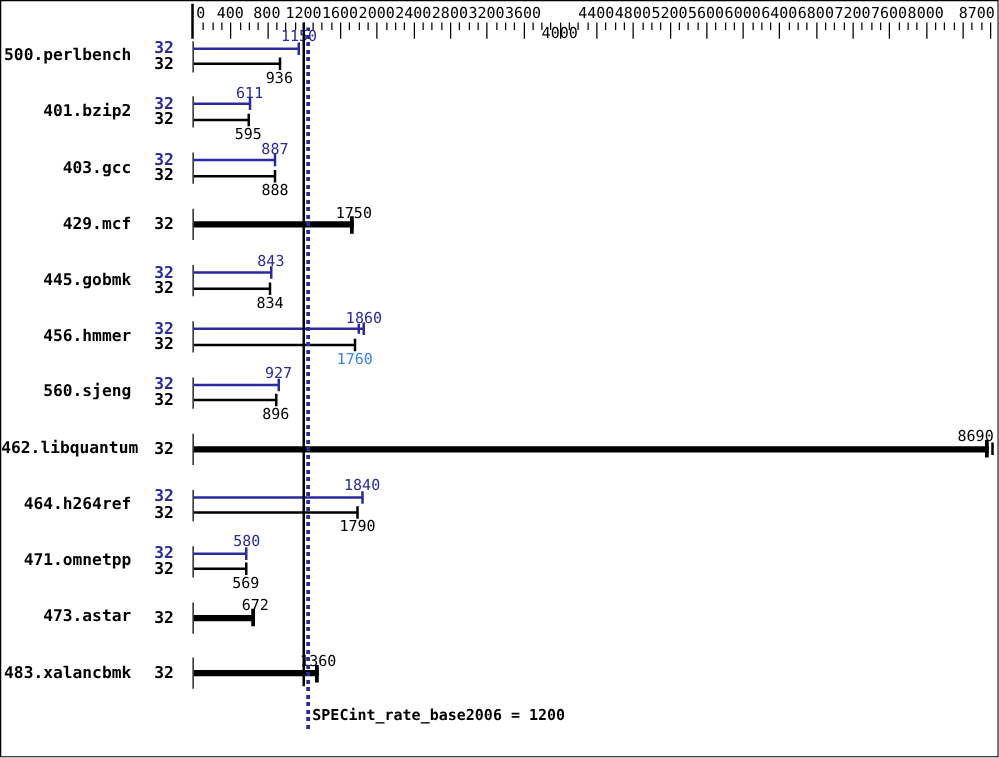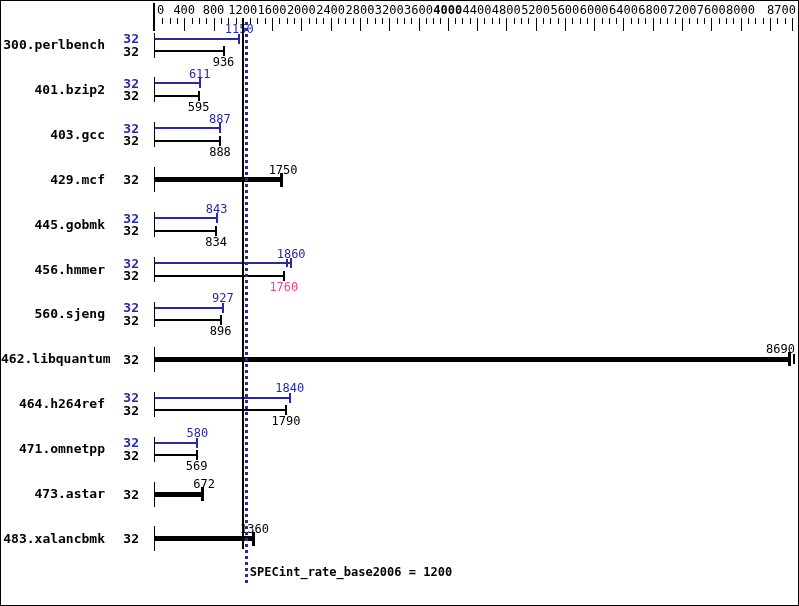--- a/index.html
+++ b/index.html
@@ -26,21 +26,21 @@
       <div class="abs axis-num" style="left: 156px; top: 3px;">0</div>
       <div class="abs axis-num" style="left: 172.405px; top: 3px;">400</div>
       <div class="abs axis-num" style="left: 201.685px; top: 3px;">800</div>
       <div class="abs axis-num" style="left: 227.34px; top: 3px;">1200</div>
       <div class="abs axis-num" style="left: 256.62px; top: 3px;">1600</div>
       <div class="abs axis-num" style="left: 285.9px; top: 3px;">2000</div>
       <div class="abs axis-num" style="left: 315.18px; top: 3px;">2400</div>
       <div class="abs axis-num" style="left: 344.46px; top: 3px;">2800</div>
       <div class="abs axis-num" style="left: 373.74px; top: 3px;">3200</div>
       <div class="abs axis-num" style="left: 403.02px; top: 3px;">3600</div>
-      <div class="abs axis-num" style="left: 432.3px; top: 3px; font-weight: bold;">4000</div>
+      <div class="abs axis-num" style="left: 432.3px; top: 19px;">4000</div>
       <div class="abs axis-num" style="left: 461.58px; top: 3px;">4400</div>
       <div class="abs axis-num" style="left: 490.86px; top: 3px;">4800</div>
       <div class="abs axis-num" style="left: 520.14px; top: 3px; text-align: right;">5200</div>
       <div class="abs axis-num" style="left: 549.42px; top: 3px;">5600</div>
       <div class="abs axis-num" style="left: 578.7px; top: 3px;">6000</div>
       <div class="abs axis-num" style="left: 607.98px; top: 3px;">6400</div>
       <div class="abs axis-num" style="left: 637.26px; top: 3px;">6800</div>
       <div class="abs axis-num" style="left: 666.54px; top: 3px;">7200</div>
       <div class="abs axis-num" style="left: 695.82px; top: 3px;">7600</div>
       <div class="abs axis-num" style="left: 725.1px; top: 3px;">8000</div>
@@ -130,21 +130,21 @@
       <div class="abs tick" style="left: 739.6px; top: 17px; height: 13px;"></div>
       <div class="abs tick" style="left: 746.92px; top: 17px; height: 6px;"></div>
       <div class="abs tick" style="left: 754.24px; top: 17px; height: 6px;"></div>
       <div class="abs tick" style="left: 761.56px; top: 17px; height: 6px;"></div>
       <div class="abs tick" style="left: 768.88px; top: 17px; height: 13px;"></div>
       <div class="abs tick" style="left: 776.2px; top: 17px; height: 6px;"></div>
       <div class="abs tick" style="left: 783.52px; top: 17px; height: 6px;"></div>
       <div class="abs tick" style="left: 790.84px; top: 17px; height: 13px;"></div>
     </div>
   <div id="rows">
-      <div class="abs name-label" style="top: 37px;">300.perlbench</div>
+      <div class="abs name-label" style="top: 37px;">500.perlbench</div>
       <div class="abs seg" style="left: 153px; top: 31.5px; height: 25px;"></div>
       <div class="abs" style="left: 154px; top: 36.5px; width: 84.18px; height: 2px; background: rgb(42, 42, 158);"></div>
       <div class="abs" style="left: 237.18px; top: 32.5px; width: 2px; height: 10px; background: rgb(42, 42, 158);"></div>
       <div class="abs copies-label" style="top: 31px; color: rgb(42, 42, 158);">32</div>
       <div class="abs val-label" style="left: 222.68px; top: 23px; width: 31px; color: rgb(42, 42, 158);">1150</div>
       <div class="abs" style="left: 154px; top: 49px; width: 68.5152px; height: 2px; background: rgb(0, 0, 0);"></div>
       <div class="abs" style="left: 221.515px; top: 45px; width: 2px; height: 10px; background: rgb(0, 0, 0);"></div>
       <div class="abs copies-label" style="top: 43.5px; color: rgb(0, 0, 0);">32</div>
       <div class="abs val-label" style="left: 210.64px; top: 56px; width: 23.75px; color: rgb(0, 0, 0);">936</div>
       <div class="abs name-label" style="top: 81.9px;">401.bzip2</div>
@@ -186,21 +186,21 @@
       <div class="abs name-label" style="top: 261.5px;">456.hmmer</div>
       <div class="abs seg" style="left: 153px; top: 256px; height: 25px;"></div>
       <div class="abs" style="left: 154px; top: 261px; width: 136.152px; height: 2px; background: rgb(42, 42, 158);"></div>
       <div class="abs" style="left: 289.152px; top: 257px; width: 2px; height: 10px; background: rgb(42, 42, 158);"></div>
       <div class="abs" style="left: 285.152px; top: 258px; width: 2px; height: 8px; background: rgb(42, 42, 158);"></div>
       <div class="abs copies-label" style="top: 255.5px; color: rgb(42, 42, 158);">32</div>
       <div class="abs val-label" style="left: 274.652px; top: 247.5px; width: 31px; color: rgb(42, 42, 158);">1860</div>
       <div class="abs" style="left: 154px; top: 273.5px; width: 128.832px; height: 2px; background: rgb(0, 0, 0);"></div>
       <div class="abs" style="left: 281.832px; top: 269.5px; width: 2px; height: 10px; background: rgb(0, 0, 0);"></div>
       <div class="abs copies-label" style="top: 268px; color: rgb(0, 0, 0);">32</div>
-      <div class="abs val-label" style="left: 267.332px; top: 280.5px; width: 31px; color: #ec4899;">1760</div>
+      <div class="abs val-label" style="left: 267.332px; top: 280.5px; width: 31px; color: #3b82f6;">1760</div>
       <div class="abs name-label" style="top: 306.4px;">560.sjeng</div>
       <div class="abs seg" style="left: 153px; top: 300.9px; height: 25px;"></div>
       <div class="abs" style="left: 154px; top: 305.9px; width: 67.8564px; height: 2px; background: rgb(42, 42, 158);"></div>
       <div class="abs" style="left: 220.856px; top: 301.9px; width: 2px; height: 10px; background: rgb(42, 42, 158);"></div>
       <div class="abs copies-label" style="top: 300.4px; color: rgb(42, 42, 158);">32</div>
       <div class="abs val-label" style="left: 209.981px; top: 292.4px; width: 23.75px; color: rgb(42, 42, 158);">927</div>
       <div class="abs" style="left: 154px; top: 318.4px; width: 65.5872px; height: 2px; background: rgb(0, 0, 0);"></div>
       <div class="abs" style="left: 218.587px; top: 314.4px; width: 2px; height: 10px; background: rgb(0, 0, 0);"></div>
       <div class="abs copies-label" style="top: 312.9px; color: rgb(0, 0, 0);">32</div>
       <div class="abs val-label" style="left: 207.712px; top: 325.4px; width: 23.75px; color: rgb(0, 0, 0);">896</div>

